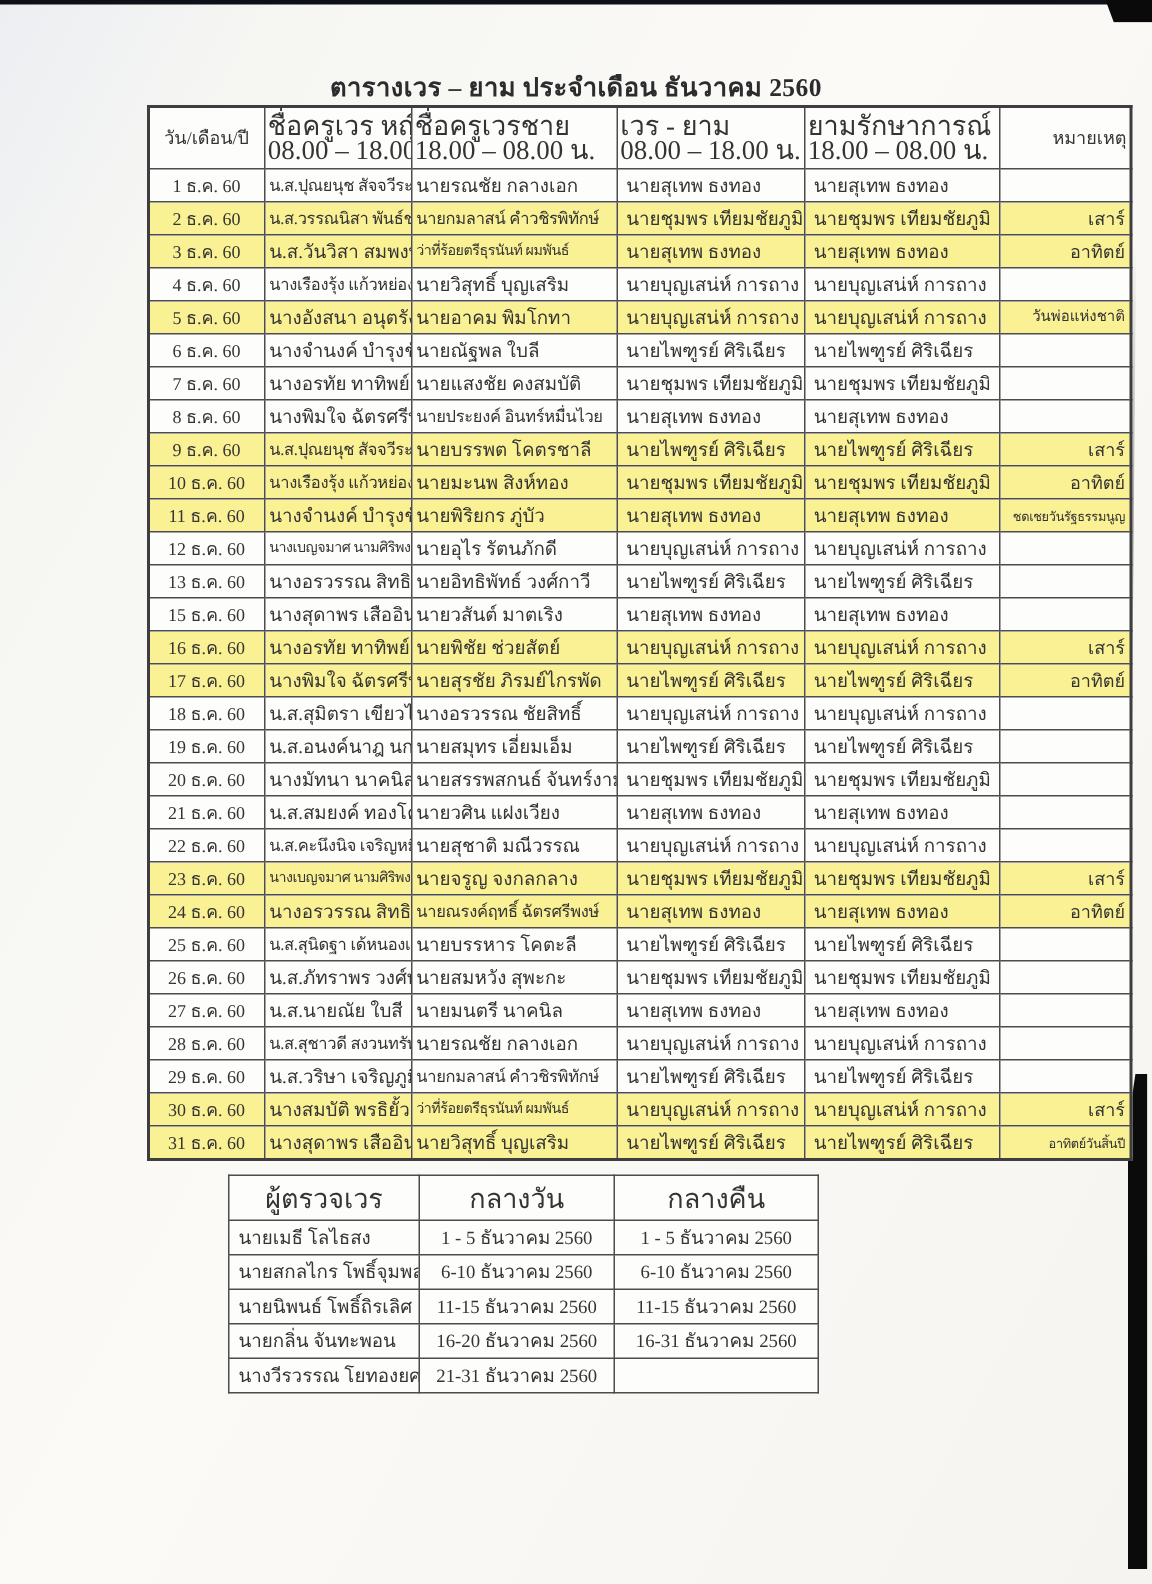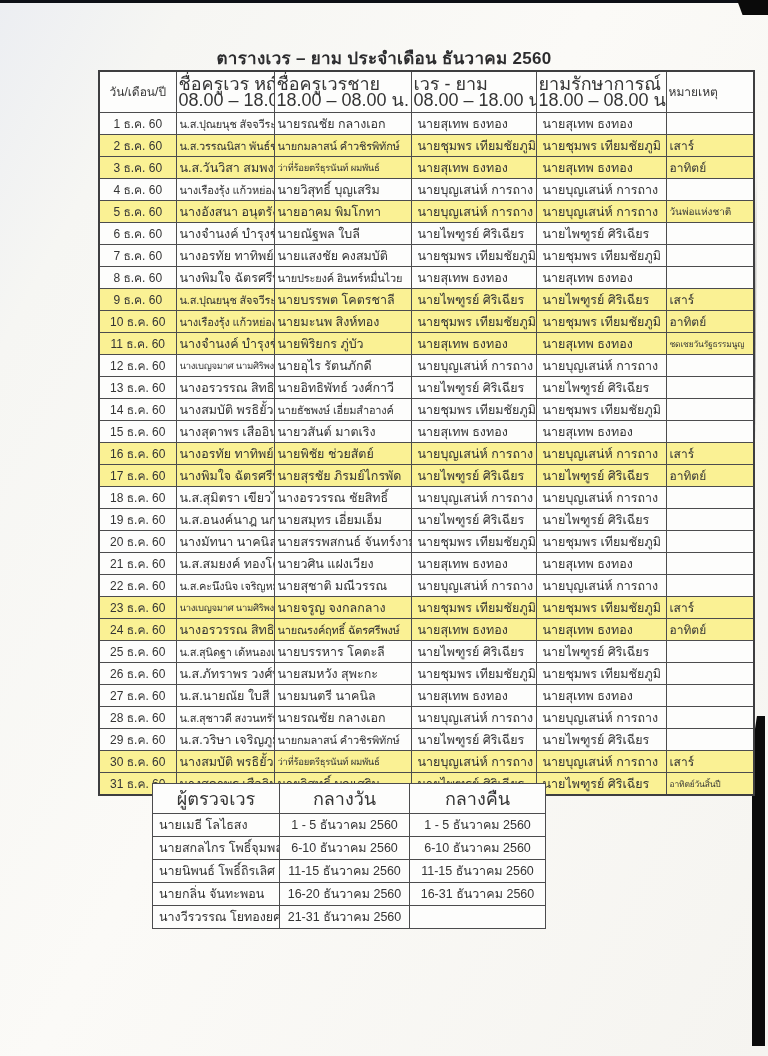--- a/index.html
+++ b/index.html
@@ -1,21 +1,21 @@
 <!DOCTYPE html>
 <html><head>
 <meta charset="utf-8">
 <style>
   html,body{margin:0;padding:0;}
   .page{
     position:relative;
     width:768px;height:1056px;
     background:linear-gradient(118deg,#eceef2 0%,#f6f6f3 14%,#fbfaf7 45%,#f5f4f0 100%);
     overflow:hidden;
-    font-family:Liberation Sans, sans-serif;
+    font-family:Liberation Serif, serif;
     color:#343434;
   }
   
   .art-top{position:absolute;top:0;left:0;width:768px;height:3px;background:#0d1016;}
   .art-top-right{position:absolute;top:0;left:737px;width:31px;height:15px;background:#0a0a0a;
     clip-path:polygon(0 0,100% 0,100% 100%,18% 100%);}
   .art-edge-line{position:absolute;left:753px;top:165px;width:2px;height:555px;
     background:linear-gradient(to bottom,rgba(60,60,64,0),rgba(45,45,48,.55) 45%,#26262a 100%);
     transform:rotate(.5deg);}
   .art-edge-strip{position:absolute;left:752px;top:716px;width:13px;height:330px;background:#0b0b0b;
@@ -27,21 +27,21 @@
   }
   
   table{border-collapse:collapse;table-layout:fixed;background:#fdfdfc;margin-left:19px;}
   .roster{position:absolute;left:79px;top:70px;width:655px;border:2px solid #3e3e40;}
   .roster th,.roster td{border:1px solid #4c4c4e;overflow:hidden;white-space:nowrap;}
   .roster th{height:38px;font-weight:normal;font-size:18px;line-height:16px;text-align:left;padding:1px 2px;}
   .roster td{height:21px;font-size:12.5px;line-height:20px;padding:0 3px;}
   .roster .col-date{text-align:center;font-size:12px;}
   .roster .col-female,.roster .col-male{text-align:left;}
   .roster .col-day_guard,.roster .col-night_guard{text-align:left;padding-left:6px;}
-  .roster .col-note{text-align:left;font-size:12px;}
+  .roster .col-note{text-align:right;font-size:12px;}
   .fs-s{font-size:11px !important;letter-spacing:-.2px;}
   .fs-xs{font-size:9.5px !important;letter-spacing:-.3px;}
   .note-s{font-size:10px !important;}
   .note-xs{font-size:8.5px !important;letter-spacing:-.2px;}
   tr.hl td{background:#faf194;}
   
   .inspector{position:absolute;left:133px;top:783px;width:393px;border:1.5px solid #3e3e40;}
   .inspector th,.inspector td{border:1px solid #4c4c4e;overflow:hidden;white-space:nowrap;}
   .inspector th{height:25px;font-weight:normal;font-size:18px;text-align:center;padding:0 2px;}
   .inspector td{height:22px;font-size:12.5px;line-height:21px;padding:0 3px;}
@@ -190,28 +190,20 @@
         </tr>
         <tr>
           <td class="col-date">13 ธ.ค. 60</td>
           <td class="col-female">นางอรวรรณ สิทธิสาร</td>
           <td class="col-male">นายอิทธิพัทธ์ วงศ์กาวี</td>
           <td class="col-day_guard">นายไพฑูรย์ ศิริเฉียร</td>
           <td class="col-night_guard">นายไพฑูรย์ ศิริเฉียร</td>
           <td class="col-note"></td>
         </tr>
         <tr>
-          <td class="col-date">14 ธ.ค. 60</td>
-          <td class="col-female">นางสมบัติ พรธิยั้ว</td>
-          <td class="col-male fs-s">นายธัชพงษ์ เอี่ยมสำอางค์</td>
-          <td class="col-day_guard">นายชุมพร เทียมชัยภูมิ</td>
-          <td class="col-night_guard">นายชุมพร เทียมชัยภูมิ</td>
-          <td class="col-note"></td>
-        </tr>
-        <tr>
           <td class="col-date">15 ธ.ค. 60</td>
           <td class="col-female">นางสุดาพร เสืออินทร์</td>
           <td class="col-male">นายวสันต์ มาตเริง</td>
           <td class="col-day_guard">นายสุเทพ ธงทอง</td>
           <td class="col-night_guard">นายสุเทพ ธงทอง</td>
           <td class="col-note"></td>
         </tr>
         <tr class="hl">
           <td class="col-date">16 ธ.ค. 60</td>
           <td class="col-female">นางอรทัย ทาทิพย์</td>

